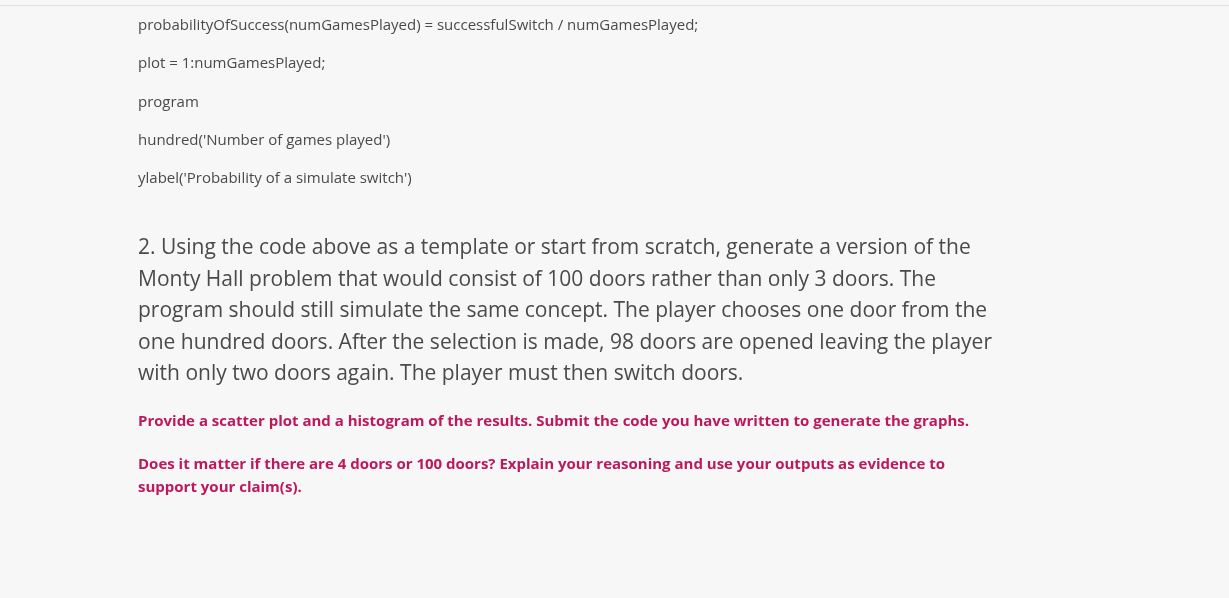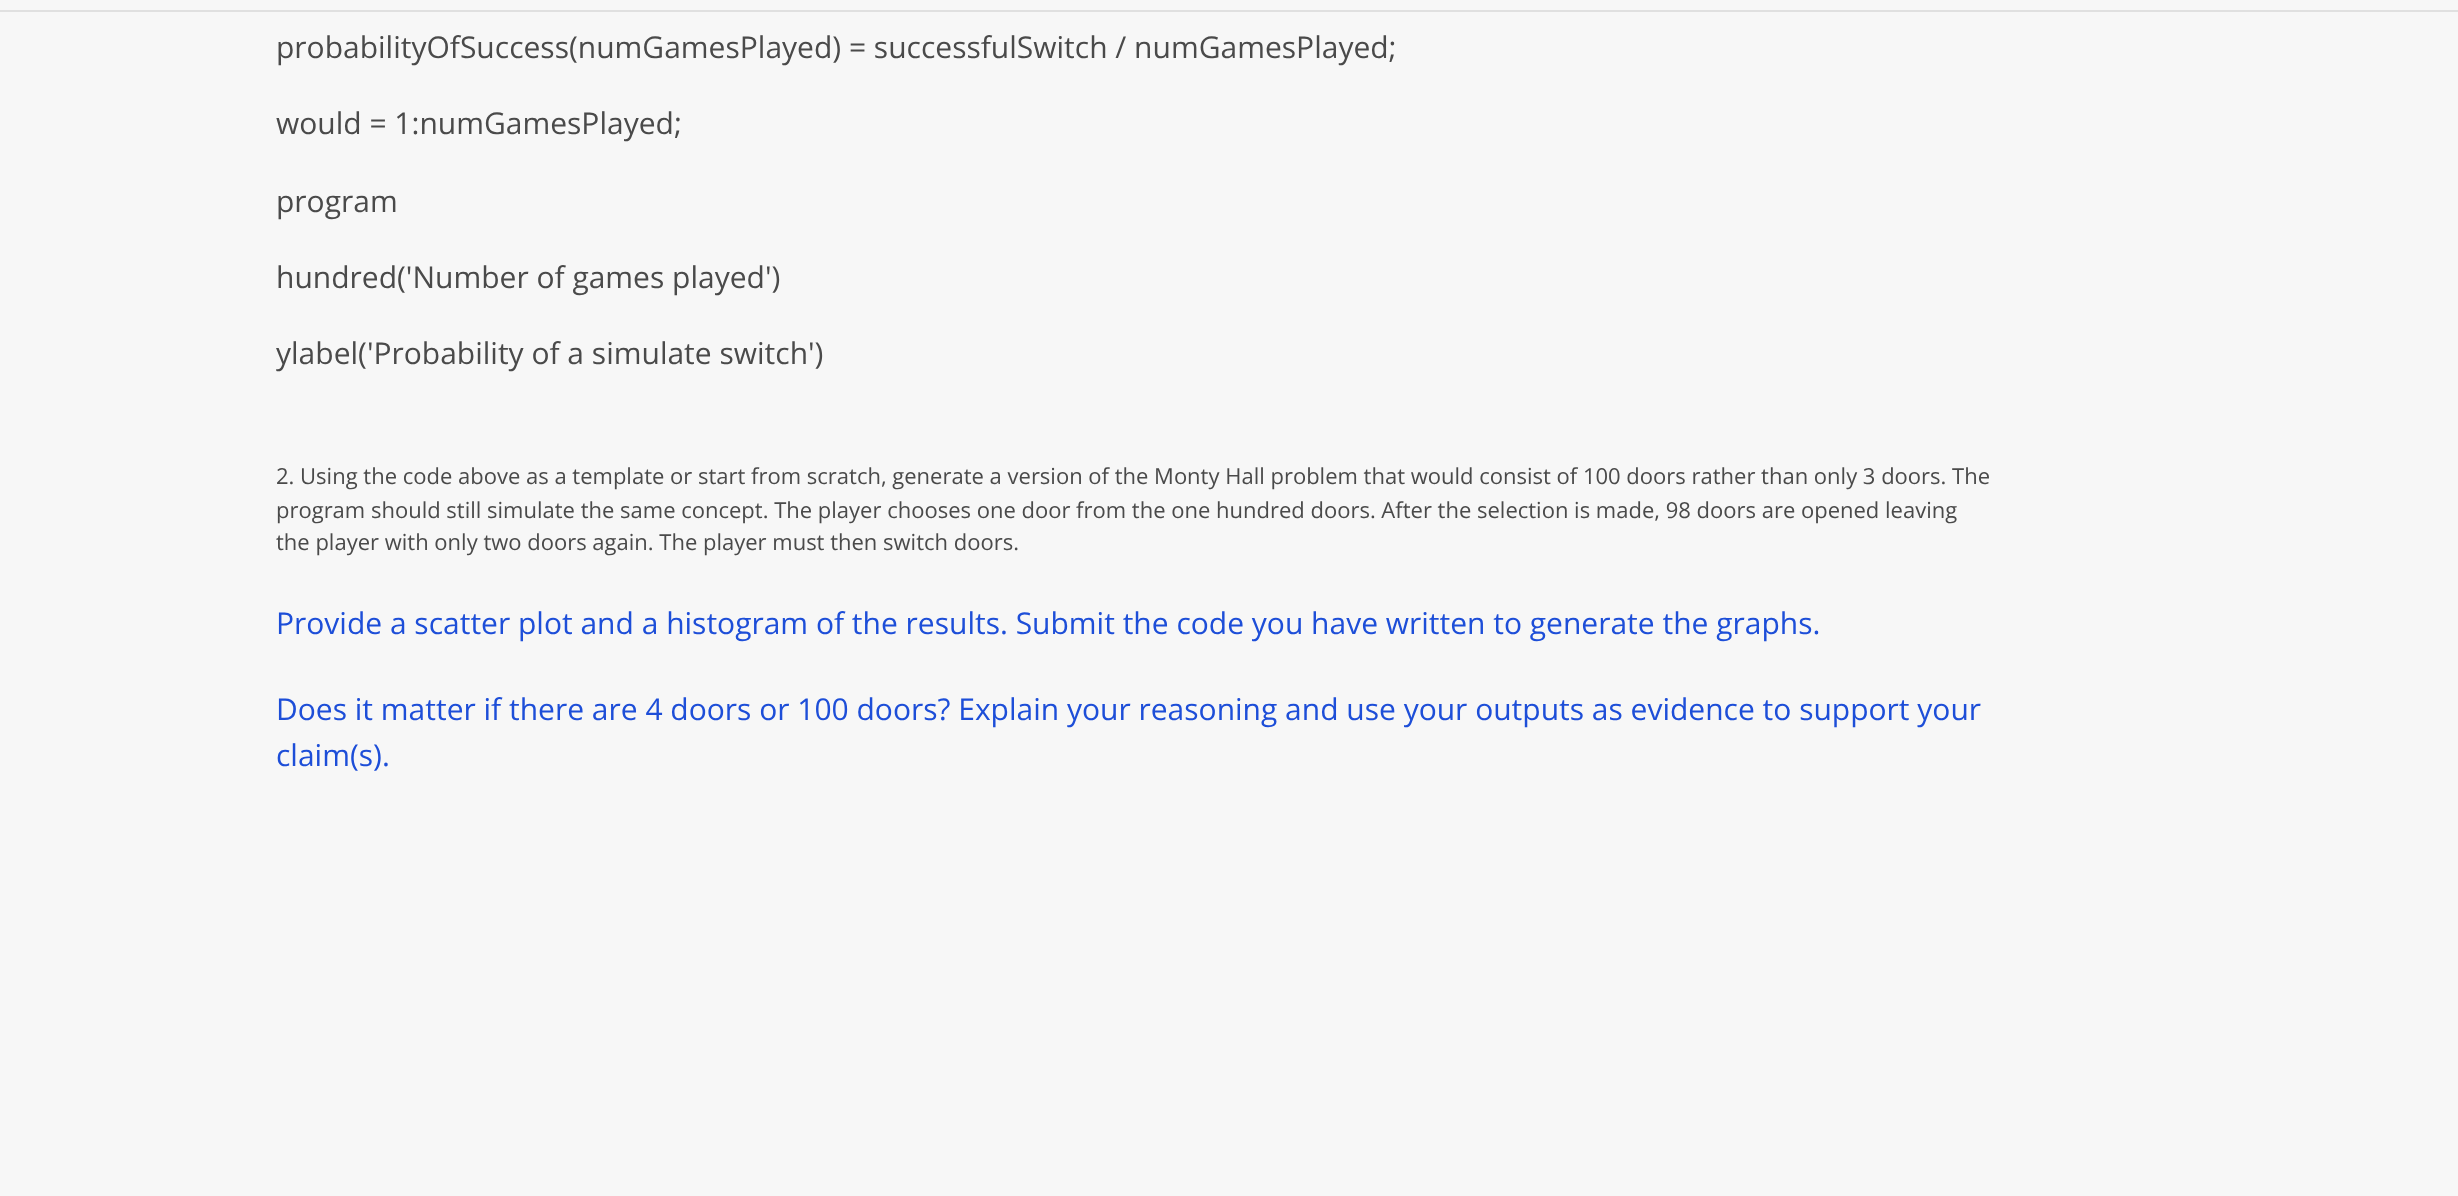--- a/index.html
+++ b/index.html
@@ -26,43 +26,43 @@
     width: 860px;
   }
   .code-line {
     font-family: "Open Sans", "Helvetica Neue", Arial, sans-serif;
     font-size: 15px;
     color: #4a4a4a;
     line-height: 1.35;
     margin-bottom: 18px;
   }
   .para {
-    font-size: 11px;
+    font-size: 21px;
     color: #4a4a4a;
     line-height: 1.5;
     margin-top: 44px;
     margin-bottom: 20px;
   }
   .para-bold {
     font-size: 15px;
-    font-weight: 400;
-    color: #1d4ed8;
+    font-weight: 700;
+    color: #be185d;
     line-height: 1.55;
     margin-bottom: 20px;
   }
 </style>
 </head>
 <body>
 
 <div class="topline"></div>
 
 <div class="content">
 
   <div class="code-line">probabilityOfSuccess(numGamesPlayed) = successfulSwitch / numGamesPlayed;</div>
-  <div class="code-line">would = 1:numGamesPlayed;</div>
+  <div class="code-line">plot = 1:numGamesPlayed;</div>
   <div class="code-line">program</div>
   <div class="code-line">hundred('Number of games played')</div>
   <div class="code-line">ylabel('Probability of a simulate switch')</div>
 
   <p class="para">2.  Using the code above as a template or start from scratch, generate a version of the Monty Hall problem that would consist of 100 doors rather than only 3 doors.  The program should still simulate the same concept.  The player chooses one door from the one hundred doors.  After the selection is made, 98 doors are opened leaving the player with only two doors again.  The player must then switch doors.</p>
 
   <p class="para-bold">Provide a scatter plot and a histogram of the results.  Submit the code you have written to generate the graphs.</p>
 
   <p class="para-bold">Does it matter if there are 4 doors or 100 doors?  Explain your reasoning and use your outputs as evidence to support your claim(s).</p>
 

